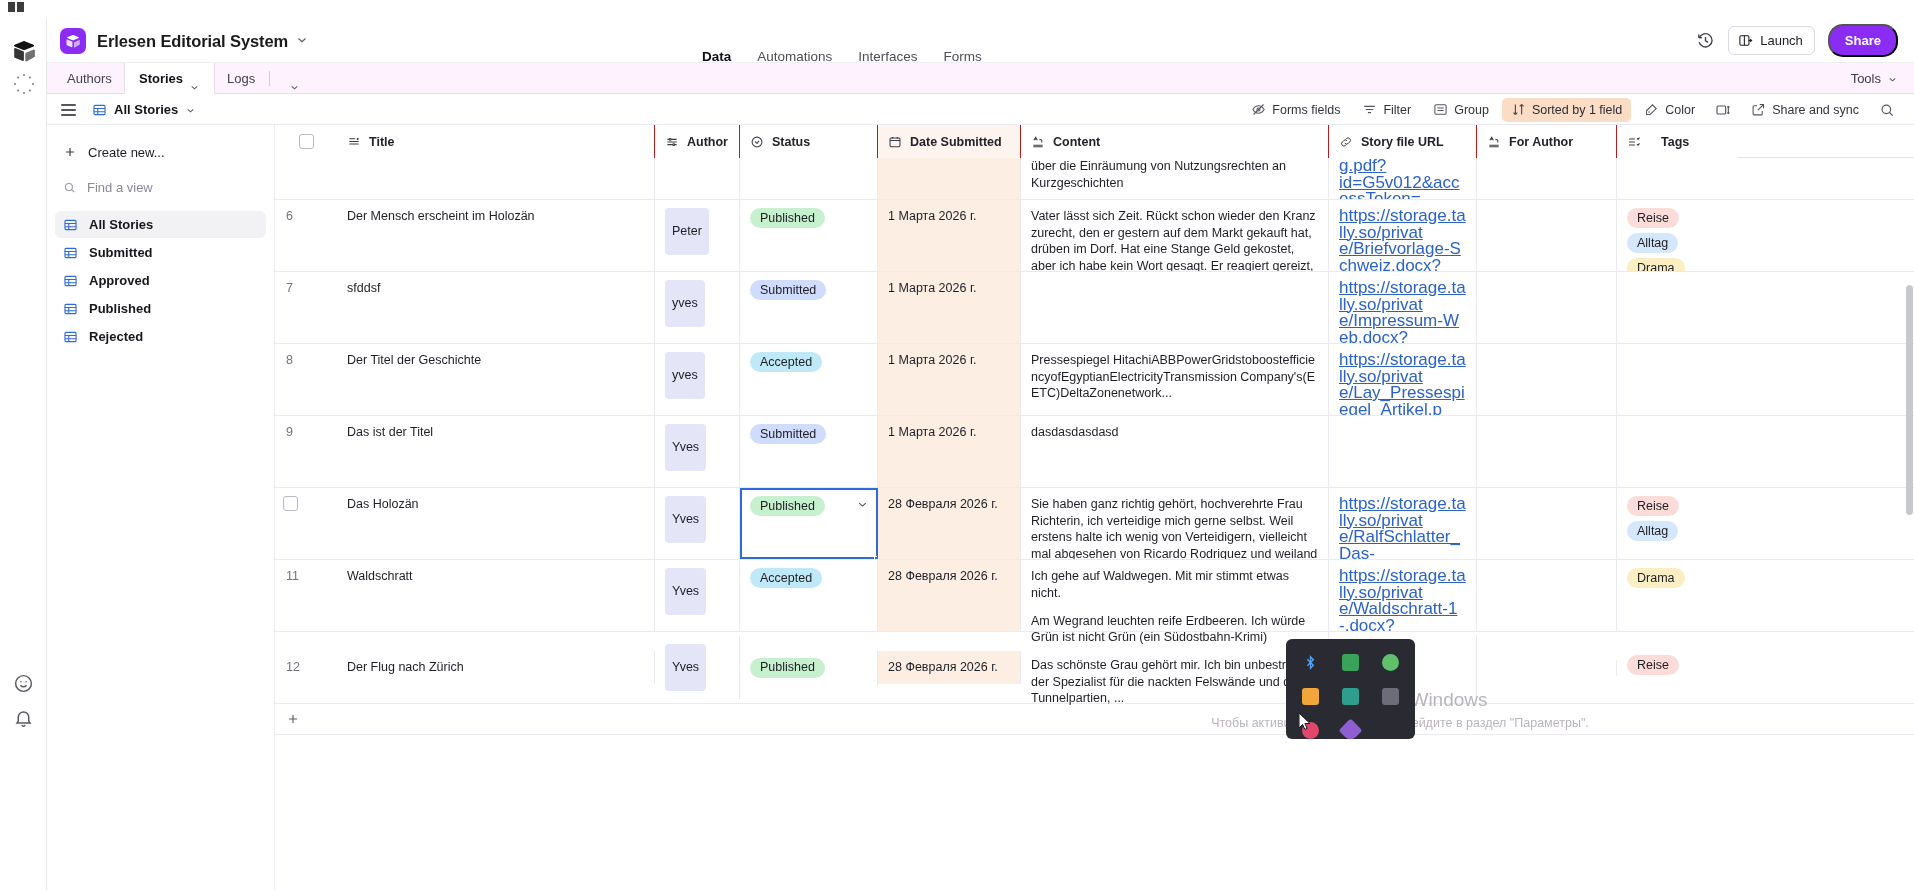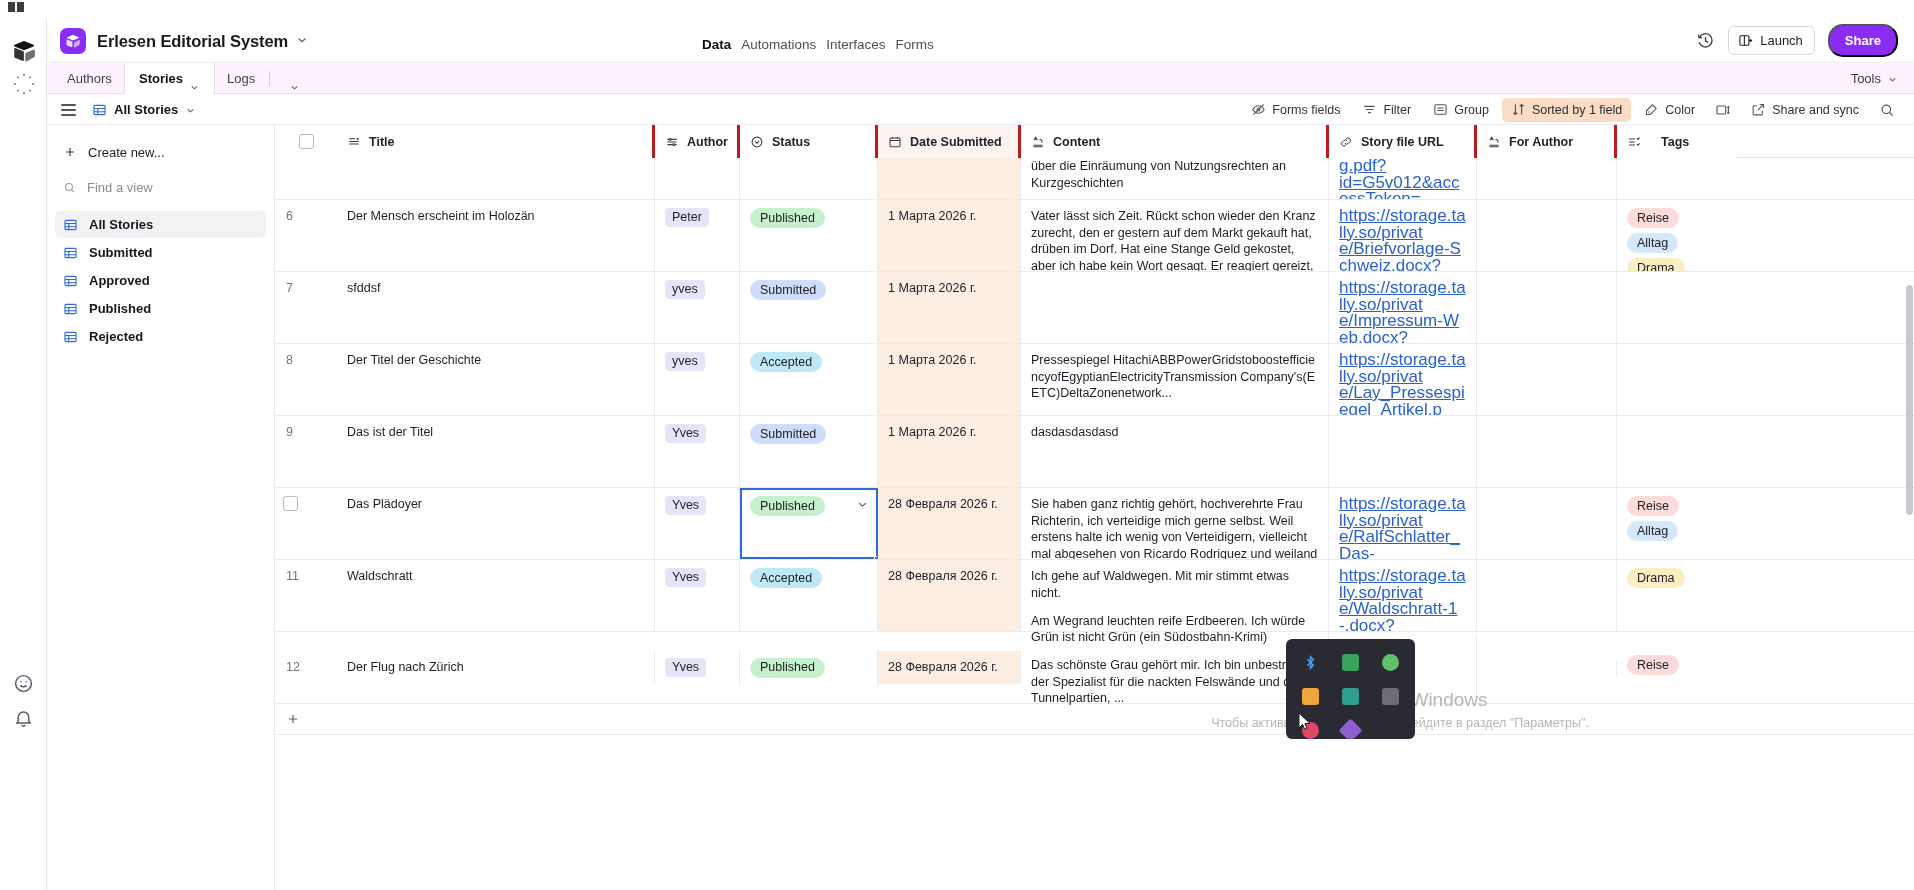--- a/index.html
+++ b/index.html
@@ -57,22 +57,22 @@
   }
   .base-name {
     position: absolute; left: 50px; top: 11px;
     font-size: 16.5px; font-weight: 700; color: #1a1a1a; letter-spacing: -0.1px;
     line-height: 24px;
   }
   .base-caret {
     position: absolute; top: 15px; width: 14px; height: 14px; color: #5b5b66;
   }
   .topnav {
-    position: absolute; left: 655px; top: 4px; height: 45px;
-    display: flex; align-items: center; gap: 10px;
+    position: absolute; left: 655px; top: 16px; height: 45px;
+    display: flex; align-items: center; gap: 26px;
   }
   .topnav .nav-item {
     font-size: 13.5px; color: #4d4d57; padding: 14px 0 13px; position: relative;
     line-height: 18px; white-space: nowrap;
   }
   .topnav .nav-item.active { color: #101014; font-weight: 600; }
   .topnav .nav-item.active::after {
     content: ""; position: absolute; left: 0; right: 0; bottom: 0;
     height: 2.5px; background: #7c3aed; border-radius: 2px;
   }
@@ -170,21 +170,21 @@
     position: absolute; left: 275px; top: 125px; width: 1639px; height: 765px;
     overflow: hidden; background: #fff;
   }
   .grid-header {
     position: absolute; left: 0; top: 0; height: 33px; width: 1639px;
     background: #fff; border-bottom: 1px solid #e4e4ea; display: flex;
   }
   .gh-cell {
     height: 33px; display: flex; align-items: center; gap: 8px;
     padding: 0 10px; font-size: 12.5px; color: #23232b; font-weight: 600;
-    border-right: 3px solid #b91c1c; background: #fff;
+    border-right: 1px solid #b91c1c; background: #fff;
   }
   .gh-cell.tinted { background: #fdf4ef; }
   .gh-cell svg { color: #3c3c46; flex: 0 0 auto; }
   .gh-check {
     width: 62px; justify-content: flex-start; padding-left: 24px;
     border-right: none;
   }
   .hdr-checkbox {
     width: 15px; height: 15px; border: 1px solid #b9b9c3; border-radius: 3px;
     background: #fff;
@@ -220,21 +220,21 @@
 
   .pill {
     display: inline-block; border-radius: 11px; padding: 2.5px 10px;
     font-size: 12.5px; line-height: 15px; white-space: nowrap;
   }
   .pill.published { background: #c7f0cf; color: #1d1d24; }
   .pill.submitted { background: #cfdcfb; color: #1d1d24; }
   .pill.accepted  { background: #bfe9f7; color: #1d1d24; }
   .chip {
     display: inline-block; background: #e4e6f7; border-radius: 4px;
-    padding: 2px 7px; font-size: 12.5px; line-height: 15px; color: #1e1e26;
+    padding: 16px 7px; font-size: 12.5px; line-height: 15px; color: #1e1e26;
   }
   .tag {
     display: inline-block; border-radius: 11px; padding: 2.5px 10px;
     font-size: 12.5px; line-height: 15px; margin-bottom: 5px; white-space: nowrap;
   }
   .tag.reise { background: #fcdcd8; color: #1d1d24; }
   .tag.alltag { background: #d4e7fb; color: #1d1d24; }
   .tag.drama  { background: #fbeec3; color: #1d1d24; }
   .tags-stack { display: flex; flex-direction: column; align-items: flex-start; }
 
@@ -735,21 +735,21 @@
         </div>
         <div class="cell c-url"></div>
         <div class="cell c-forauth"></div>
         <div class="cell c-tags"></div>
       </div>
 
       <div class="row" style="height:72px;">
         <div class="cell c-rownum">
           <span class="row-hover-check"></span>
         </div>
-        <div class="cell c-title">Das Plädoyer</div>
+        <div class="cell c-title">Das Holozän</div>
         <div class="cell c-author">
           <span class="chip">Yves</span>
         </div>
         <div class="cell c-status selected">
           <span class="pill published">Published</span>
           <span class="sel-caret">
             <svg viewBox="0 0 24 24" width="13" height="13" fill="none" stroke="currentColor" stroke-width="2">
                 <path d="M6 9.5l6 5.5 6-5.5"></path>
               </svg>
           </span>

